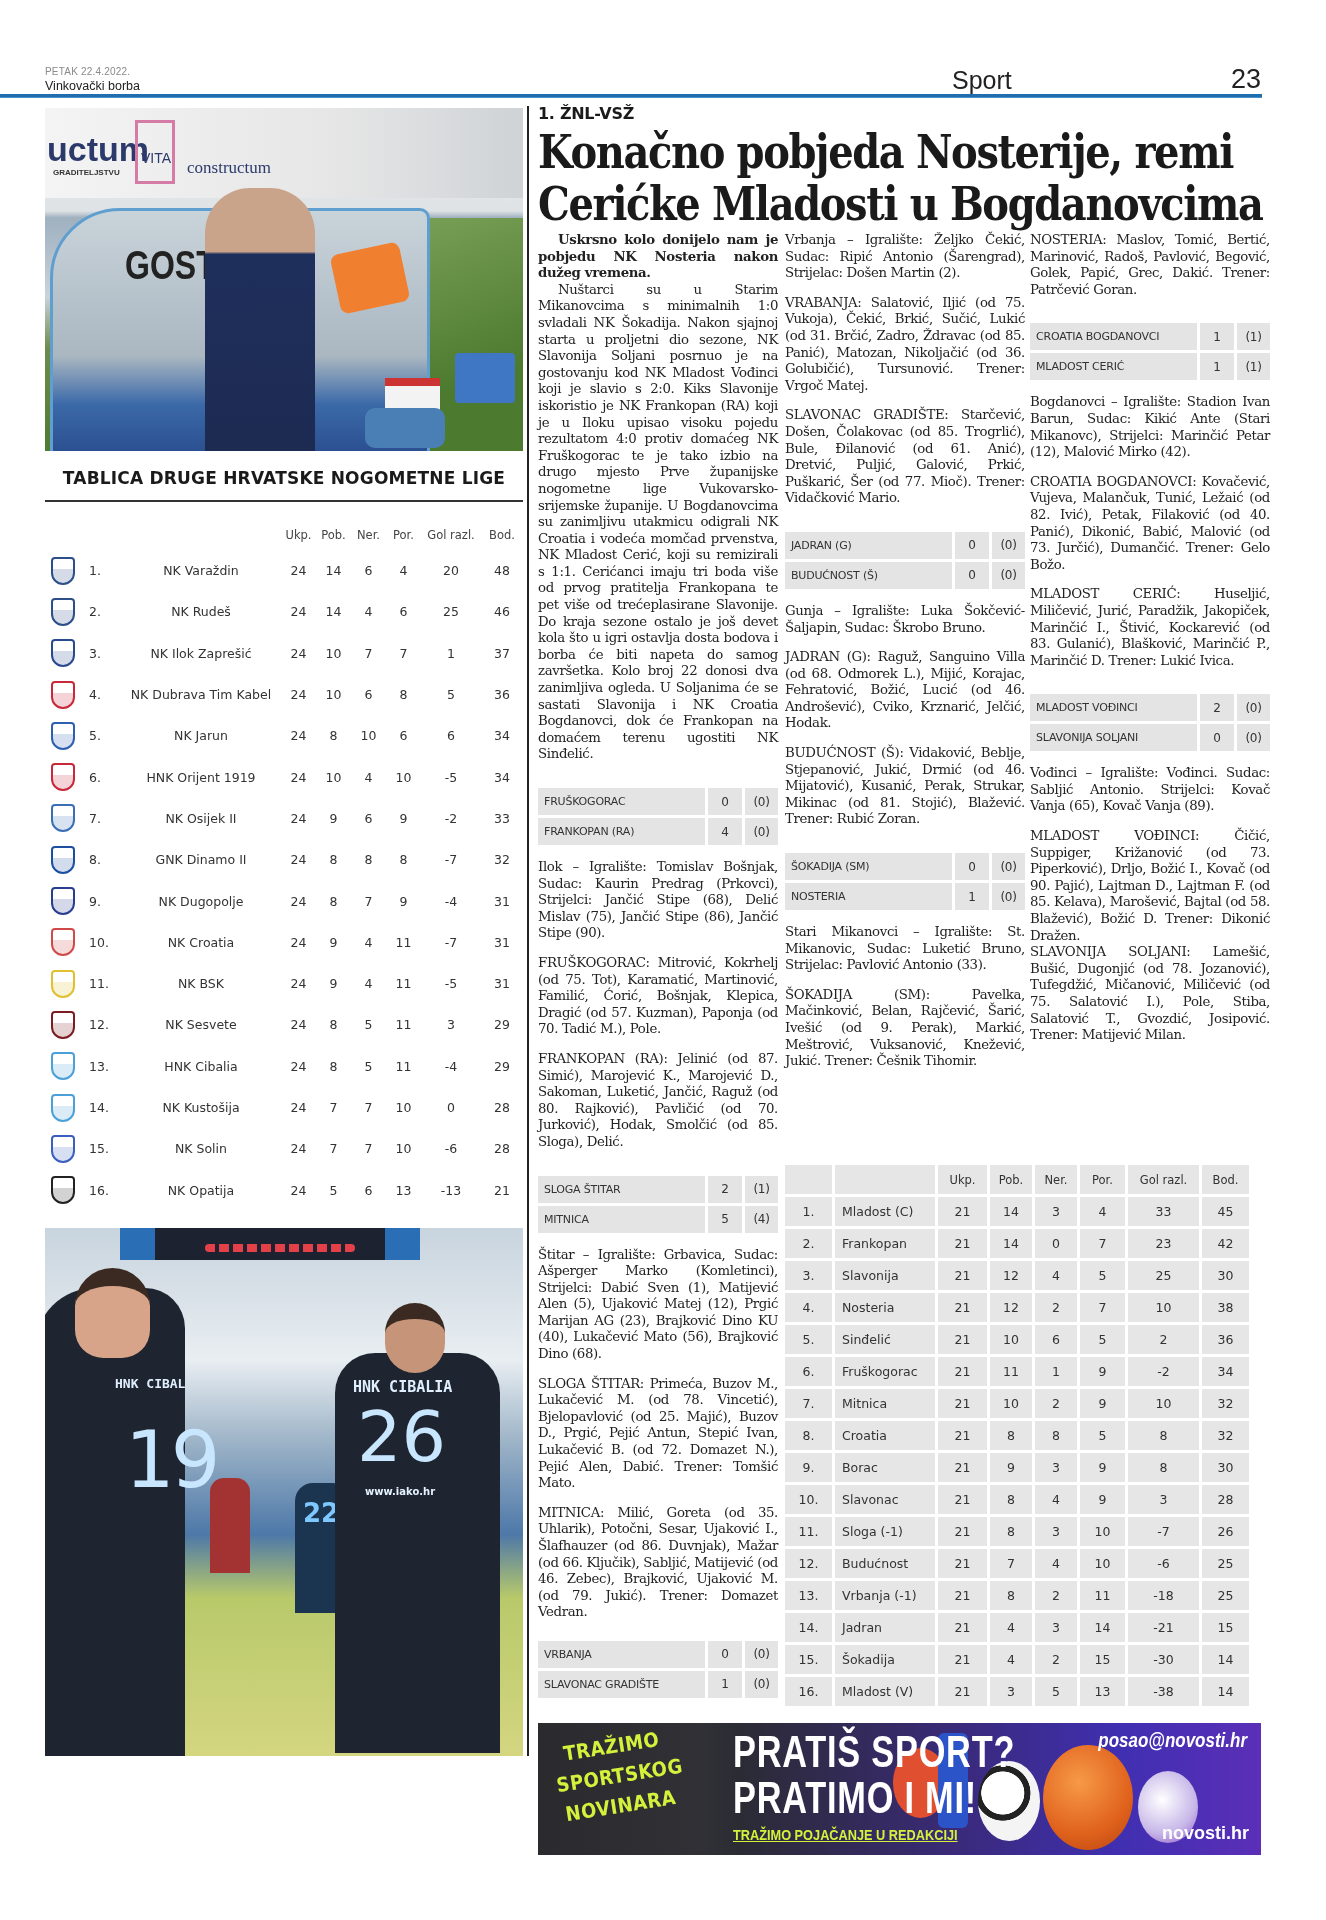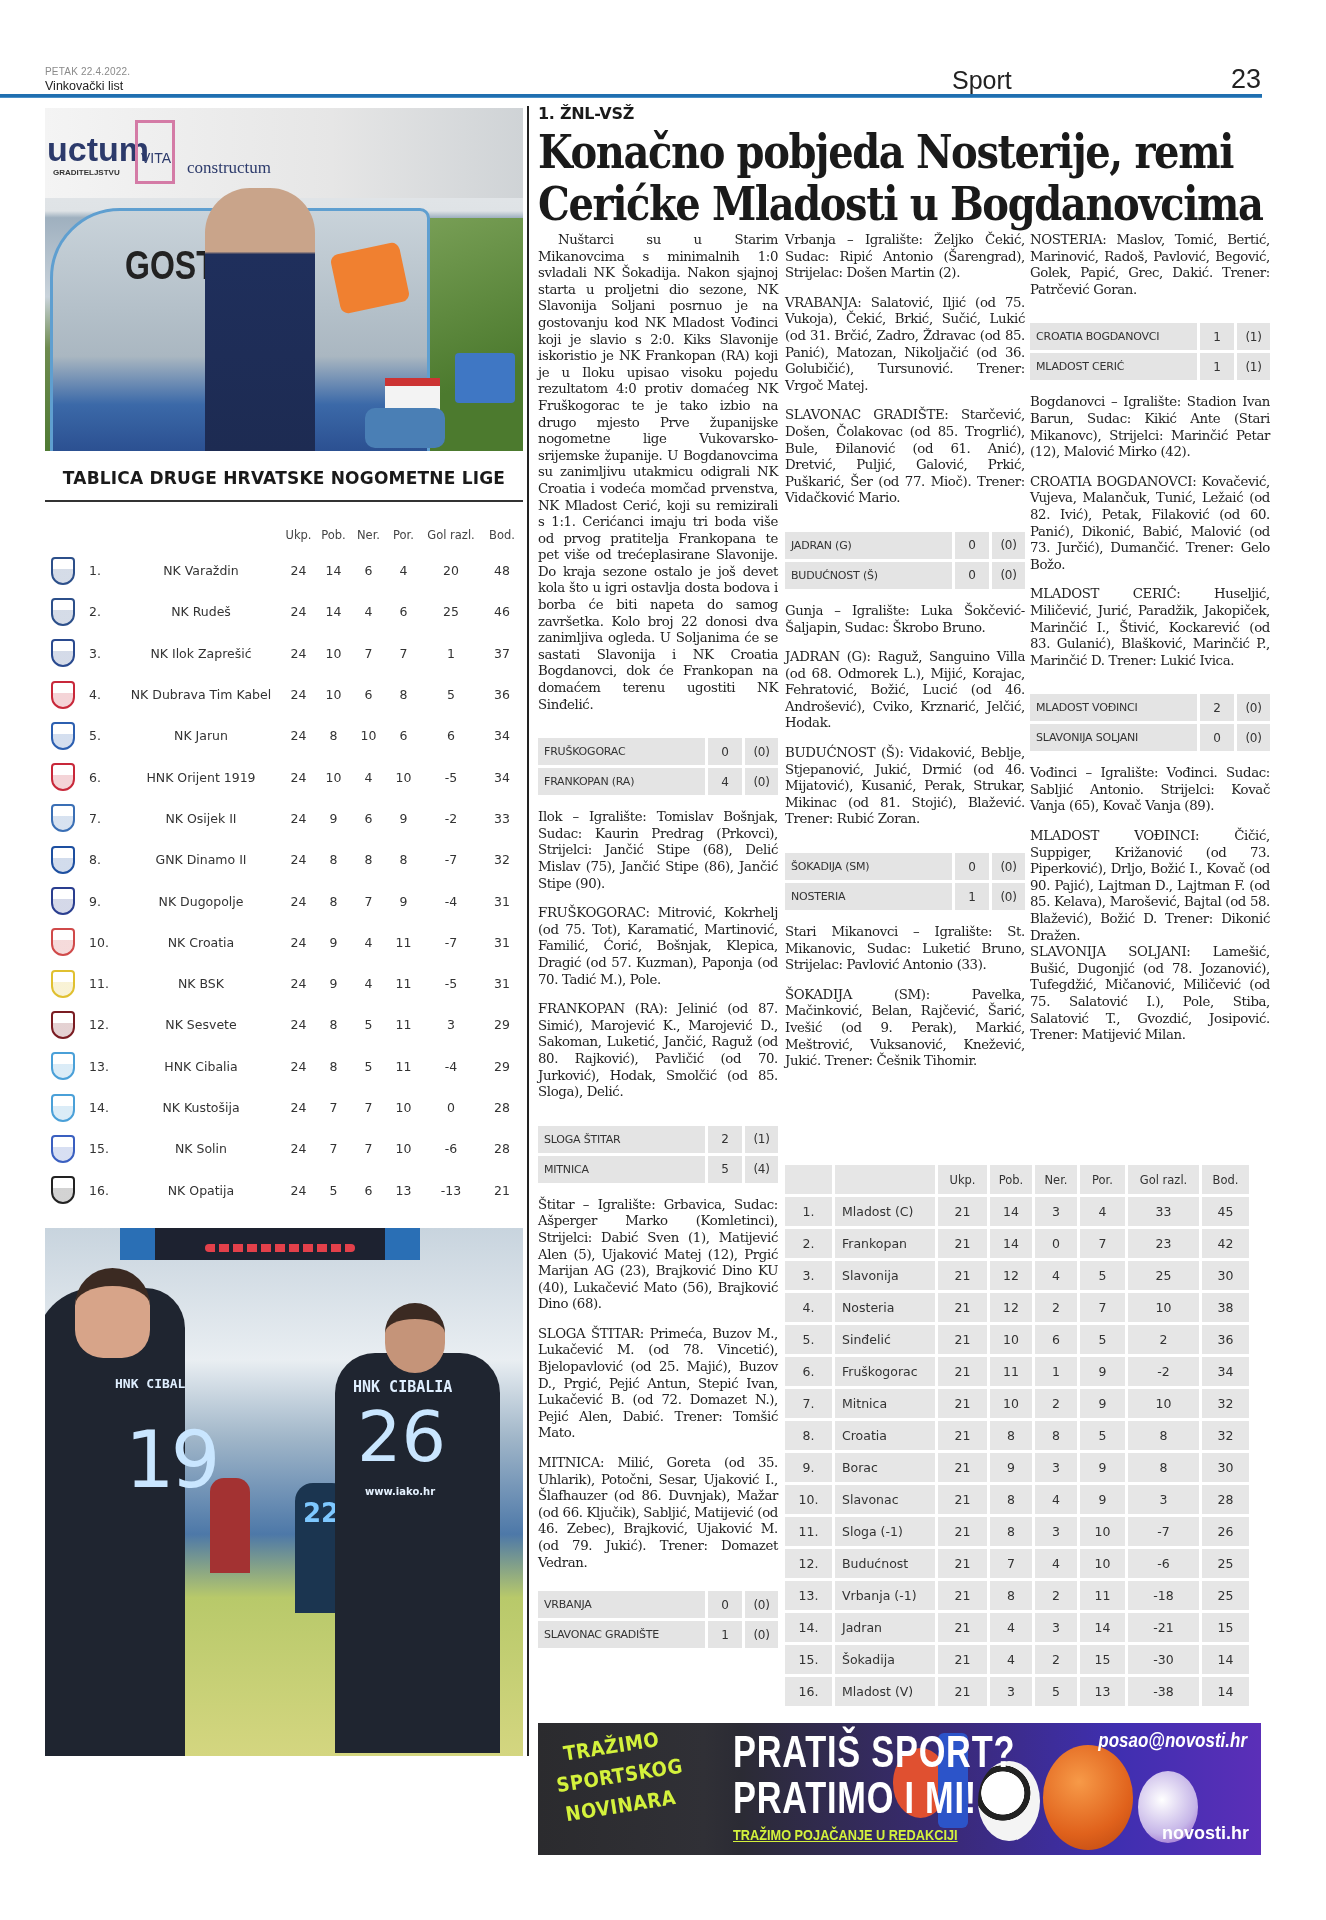--- a/index.html
+++ b/index.html
@@ -103,21 +103,21 @@
   .ad .ball2 { position: absolute; left: 505px; top: 22px; width: 90px; height: 105px; border-radius: 50%; background: radial-gradient(circle at 40% 35%, #f79a48, #e0621c 60%, #b84510); }
   .ad .ball3 { position: absolute; left: 600px; top: 48px; width: 60px; height: 72px; border-radius: 50%; background: radial-gradient(circle at 40% 40%, #ffffff, #c6b6e8 60%, #8a4fc5); }
   .ad .bottle { position: absolute; left: 400px; top: 10px; width: 30px; height: 95px; background: #2c54c9; border-radius: 6px; }
   .ad .paddle { position: absolute; left: 355px; top: 25px; width: 55px; height: 70px; background: #e05030; border-radius: 50%; }
 </style>
 </head>
 <body>
 
 <div class="hdr">
   <div class="date">PETAK 22.4.2022.</div>
-  <div class="paper">Vinkovački list</div>
+  <div class="paper">Vinkovački borba</div>
   <div class="section">Sport</div>
   <div class="page">23</div>
 </div>
 <div class="hdr-rule"></div>
 
 <div class="photo1">
   <div class="banner"></div>
   <div class="brand">uctum</div>
   <div class="brand2">GRADITELJSTVU</div>
   <div class="vita"></div>
@@ -378,20 +378,21 @@
 
 <div class="vdiv"></div>
 
 <div class="kicker">1. ŽNL-VSŽ</div>
 <div class="headline">
   <div>Konačno pobjeda Nosterije, remi</div>
   <div>Cerićke Mladosti u Bogdanovcima</div>
 </div>
 
 <div class="col col1">
+  <p class="lead">Uskrsno kolo donijelo nam je pobjedu NK Nosteria nakon dužeg vremena.</p>
   <p class="body">Nuštarci su u Starim Mikanovcima s minimalnih 1:0 svladali NK Šokadija. Nakon sjajnoj starta u proljetni dio sezone, NK Slavonija Soljani posrnuo je na gostovanju kod NK Mladost Vođinci koji je slavio s 2:0. Kiks Slavonije iskoristio je NK Frankopan (RA) koji je u Iloku upisao visoku pojedu rezultatom 4:0 protiv domaćeg NK Fruškogorac te je tako izbio na drugo mjesto Prve županijske nogometne lige Vukovarsko-srijemske županije. U Bogdanovcima su zanimljivu utakmicu odigrali NK Croatia i vodeća momčad prvenstva, NK Mladost Cerić, koji su remizirali s 1:1. Cerićanci imaju tri boda više od prvog pratitelja Frankopana te pet više od trećeplasirane Slavonije. Do kraja sezone ostalo je još devet kola što u igri ostavlja dosta bodova i borba će biti napeta do samog završetka. Kolo broj 22 donosi dva zanimljiva ogleda. U Soljanima će se sastati Slavonija i NK Croatia Bogdanovci, dok će Frankopan na domaćem terenu ugostiti NK Sinđelić.</p>
   <div class="spacer"></div>
   <div class="score">
     <div class="srow">
         <span class="t">FRUŠKOGORAC</span>
         <span class="g">0</span>
         <span class="h">(0)</span>
       </div>
     <div class="srow">
         <span class="t">FRANKOPAN (RA)</span>
@@ -478,21 +479,21 @@
         <span class="g">1</span>
         <span class="h">(1)</span>
       </div>
     <div class="srow">
         <span class="t">MLADOST CERIĆ</span>
         <span class="g">1</span>
         <span class="h">(1)</span>
       </div>
   </div>
   <p>Bogdanovci – Igralište: Stadion Ivan Barun, Sudac: Kikić Ante (Stari Mikanovc), Strijelci: Marinčić Petar (12), Malović Mirko (42).</p>
-  <p>CROATIA BOGDANOVCI: Kovačević, Vujeva, Malančuk, Tunić, Ležaić (od 82. Ivić), Petak, Filaković (od 60. Panić), Dikonić, Babić, Malović (od 73. Jurčić), Dumančić. Trener: Gelo Božo.</p>
+  <p>CROATIA BOGDANOVCI: Kovačević, Vujeva, Malančuk, Tunić, Ležaić (od 82. Ivić), Petak, Filaković (od 40. Panić), Dikonić, Babić, Malović (od 73. Jurčić), Dumančić. Trener: Gelo Božo.</p>
   <p>MLADOST CERIĆ: Huseljić, Miličević, Jurić, Paradžik, Jakopiček, Marinčić I., Štivić, Kockarević (od 83. Gulanić), Blašković, Marinčić P., Marinčić D. Trener: Lukić Ivica.</p>
   <div class="spacer"></div>
   <div class="score">
     <div class="srow">
         <span class="t">MLADOST VOĐINCI</span>
         <span class="g">2</span>
         <span class="h">(0)</span>
       </div>
     <div class="srow">
         <span class="t">SLAVONIJA SOLJANI</span>

